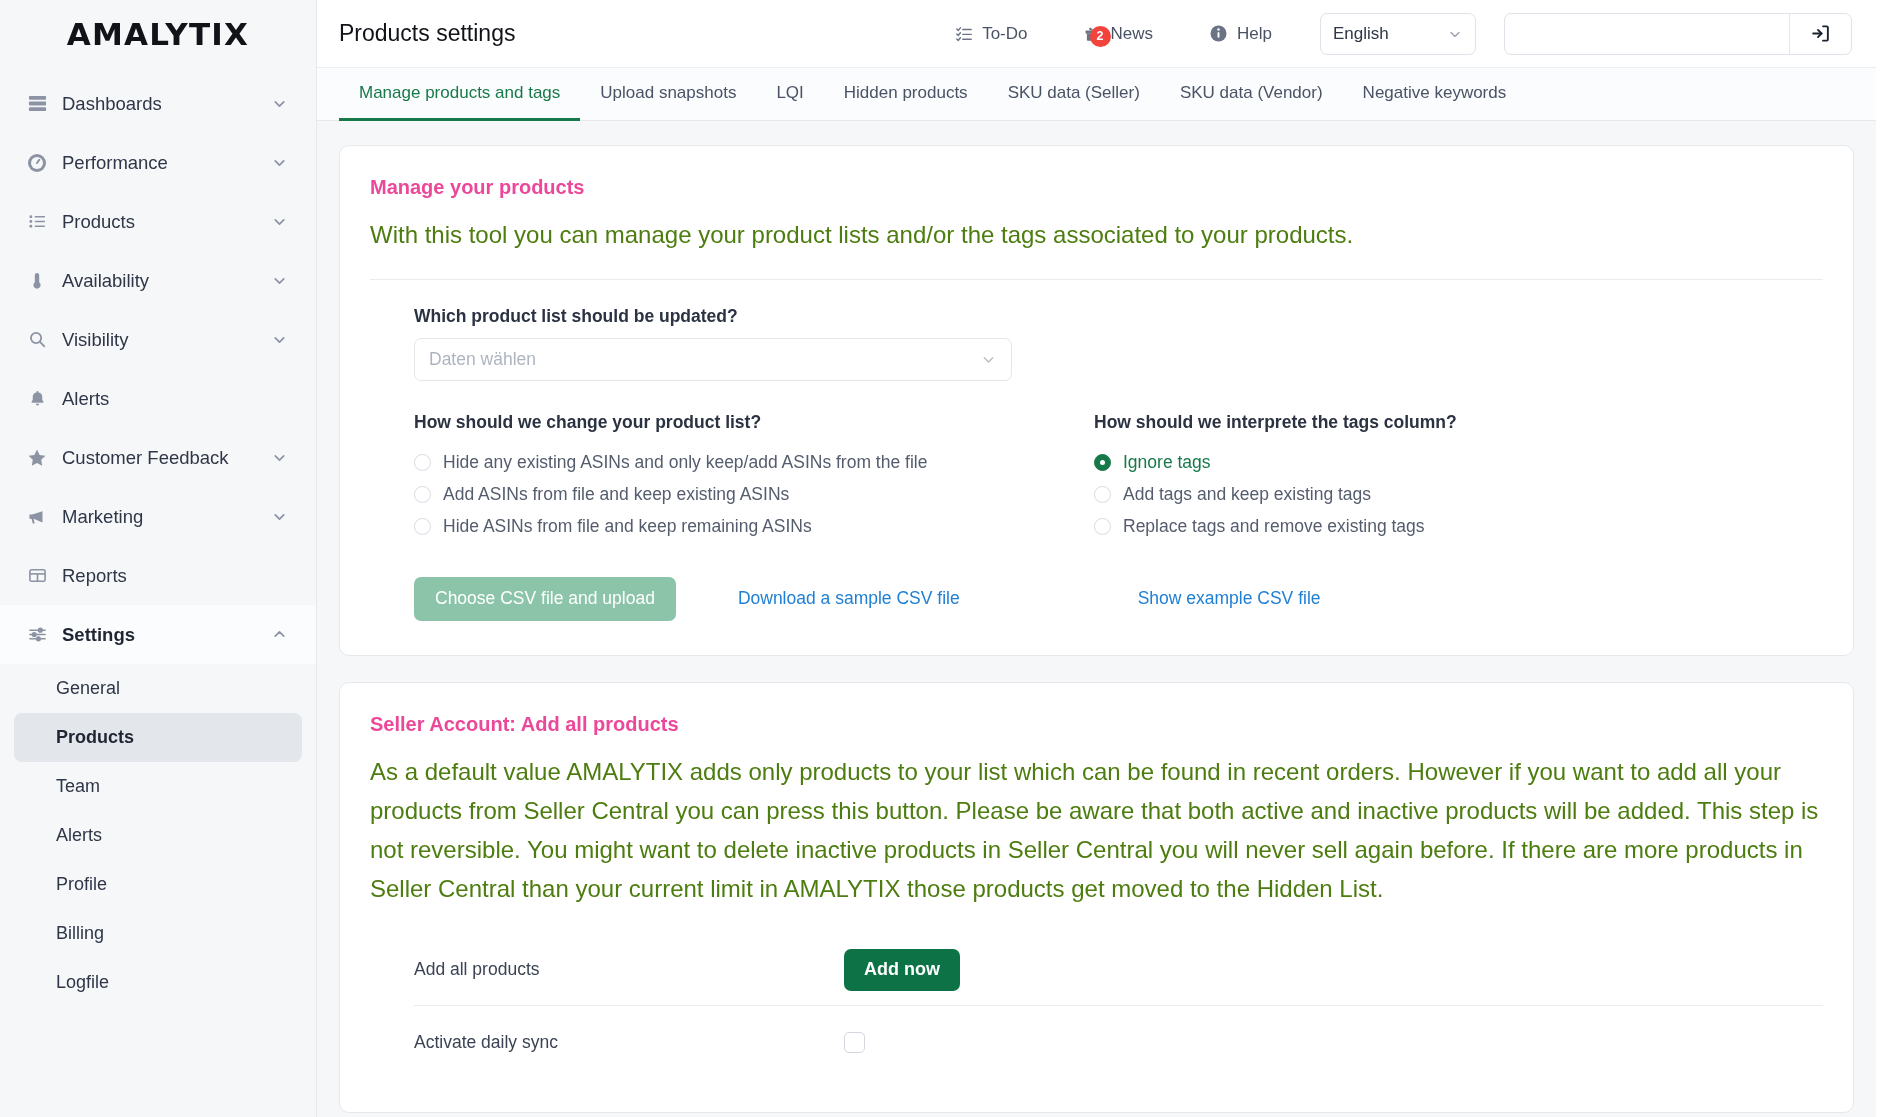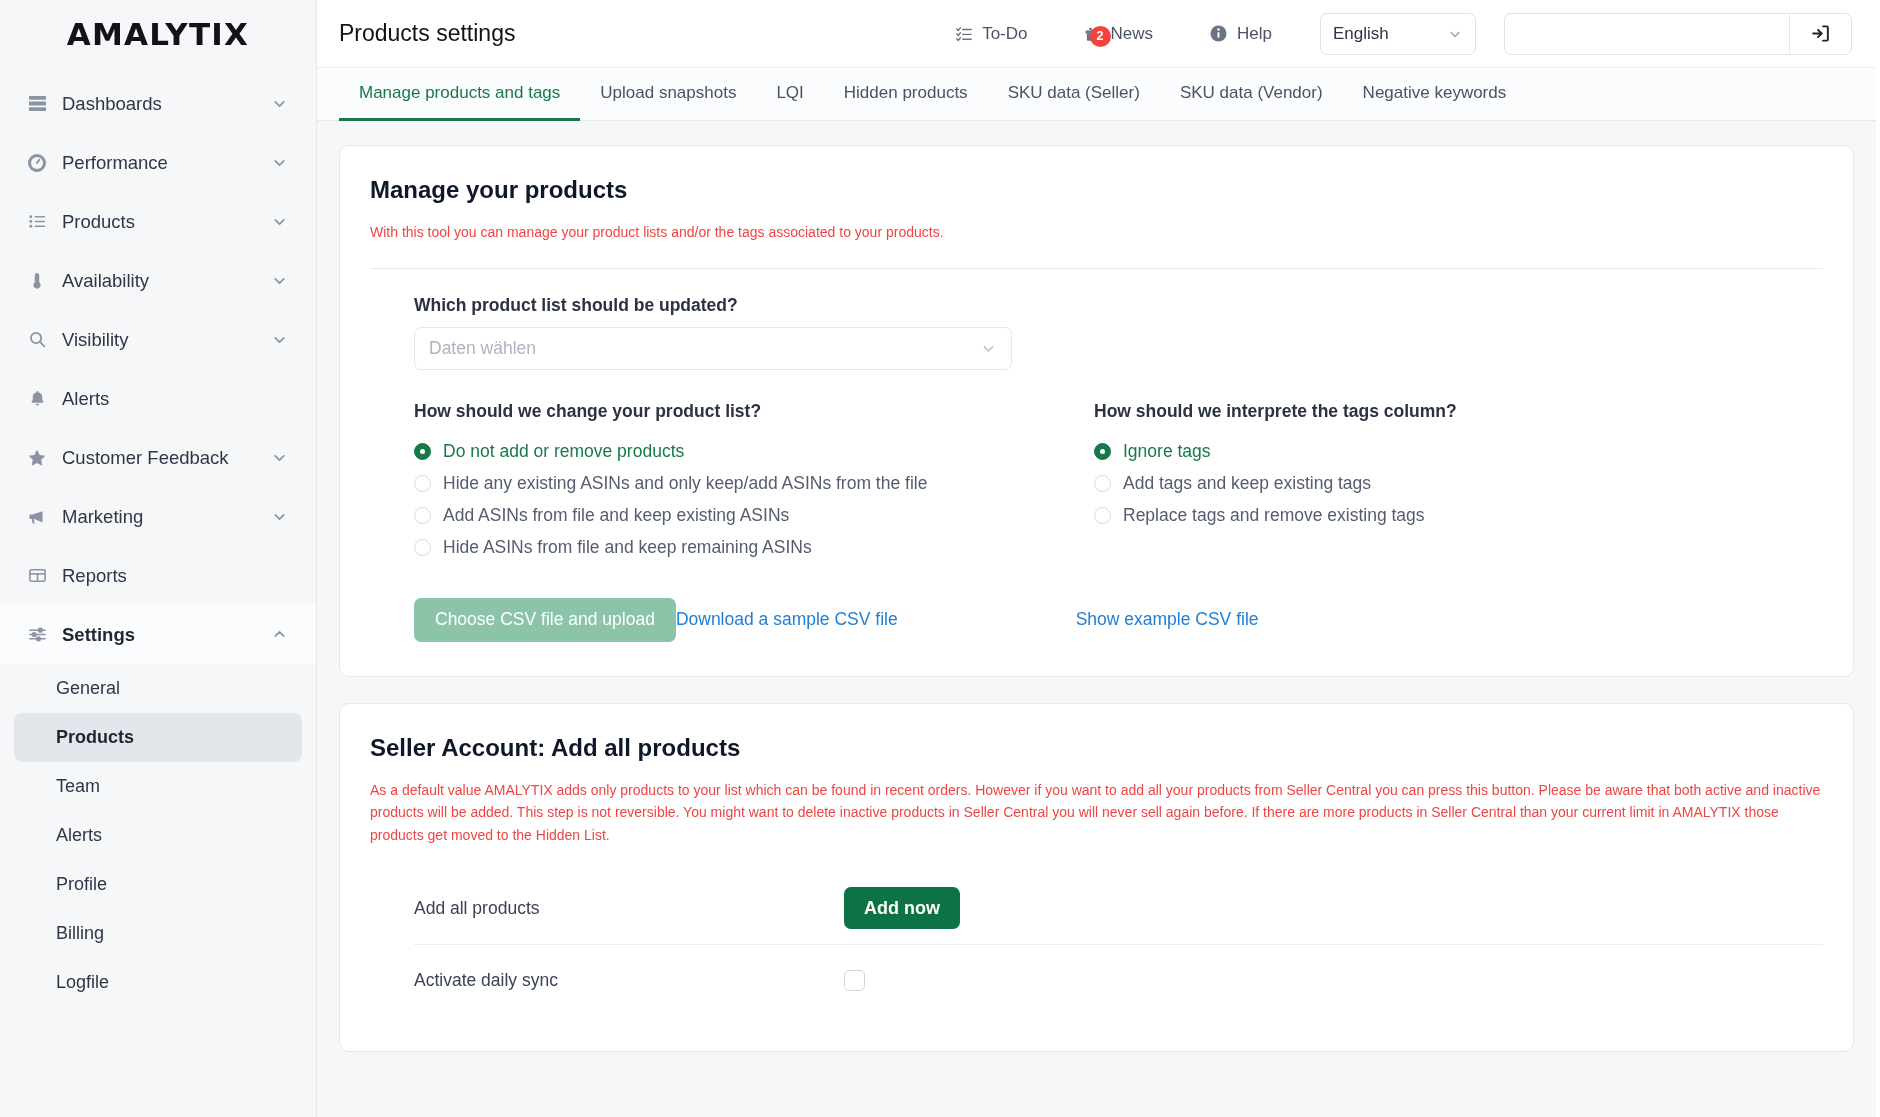--- a/index.html
+++ b/index.html
@@ -104,22 +104,22 @@
   .tab.active { color: #17794a; border-bottom-color: #17794a; font-weight: 400; }
 
   .content {
     flex: 1; background: #f6f7f9; overflow-y: auto; padding: 24px 22px 40px 22px;
     position: relative;
   }
   .card {
     background: #fff; border: 1px solid #e6e8ec; border-radius: 10px;
     padding: 30px 30px 34px 30px; margin-bottom: 26px;
   }
-  .card-title { font-size: 24px; font-weight: 700; color: #0f172a; margin-bottom: 17px; }
-  .card-desc { font-size: 14px; color: #ef4444; line-height: 1.62; }
+  .card-title { font-size: 20px; font-weight: 700; color: #ec4899; margin-bottom: 17px; }
+  .card-desc { font-size: 24px; color: #4d7c0f; line-height: 1.62; }
   .divider { height: 1px; background: #e9ebef; margin: 24px 0 0 0; }
 
   .form-inner { padding-left: 44px; padding-top: 26px; }
   .field-label { font-size: 17.5px; font-weight: 700; color: #2b3241; margin-bottom: 11px; }
   .select-box {
     width: 598px; height: 43px; border: 1px solid #e3e6eb; border-radius: 7px;
     display: flex; align-items: center; padding: 0 14px; background: #fff; cursor: pointer;
   }
   .select-box .ph { font-size: 17.5px; color: #aeb4bf; }
   .select-box .chev { margin-left: auto; color: #b6bcc6; display: flex; }
@@ -142,21 +142,21 @@
   .radio-label { font-size: 17.5px; color: #545c6d; }
   .radio-row.on .radio-label { color: #17794a; }
 
   .actions { display: flex; align-items: center; margin-top: 34px; }
   .btn-upload {
     background: #8cc4a9; color: #fff; border: none; border-radius: 7px;
     height: 44px; padding: 0 21px; font-size: 17.5px; cursor: pointer;
     font-family: "Liberation Sans", sans-serif;
   }
   .link { color: #1f7fd4; font-size: 17.5px; cursor: pointer; }
-  .link.l1 { }
+  .link.l1 { margin-left: 62px; }
   .link.l2 { margin-left: 178px; }
 
   .rows { padding-left: 44px; margin-top: 26px; }
   .srow { display: flex; align-items: center; height: 72px; border-bottom: 1px solid #ebedf0; }
   .srow:last-child { border-bottom: none; }
   .srow .k { width: 430px; flex: 0 0 430px; font-size: 17.5px; color: #3a4254; }
   .btn-add {
     background: #0d7347; color: #fff; border: none; border-radius: 7px;
     height: 42px; padding: 0 20px; font-size: 18px; font-weight: 600; cursor: pointer;
     font-family: "Liberation Sans", sans-serif;
@@ -435,24 +435,20 @@
                   <polyline points="5,8 10,13 15,8"></polyline>
                 </svg>
             </span>
           </div>
 
           <div class="two-col">
 
             <div class="col-left">
               <div class="group-label">How should we change your product list?</div>
 
-              <label class="radio-row on">
-                <span class="radio on"></span>
-                <span class="radio-label">Do not add or remove products</span>
-              </label>
               <label class="radio-row">
                 <span class="radio"></span>
                 <span class="radio-label">Hide any existing ASINs and only keep/add ASINs from the file</span>
               </label>
               <label class="radio-row">
                 <span class="radio"></span>
                 <span class="radio-label">Add ASINs from file and keep existing ASINs</span>
               </label>
               <label class="radio-row">
                 <span class="radio"></span>

